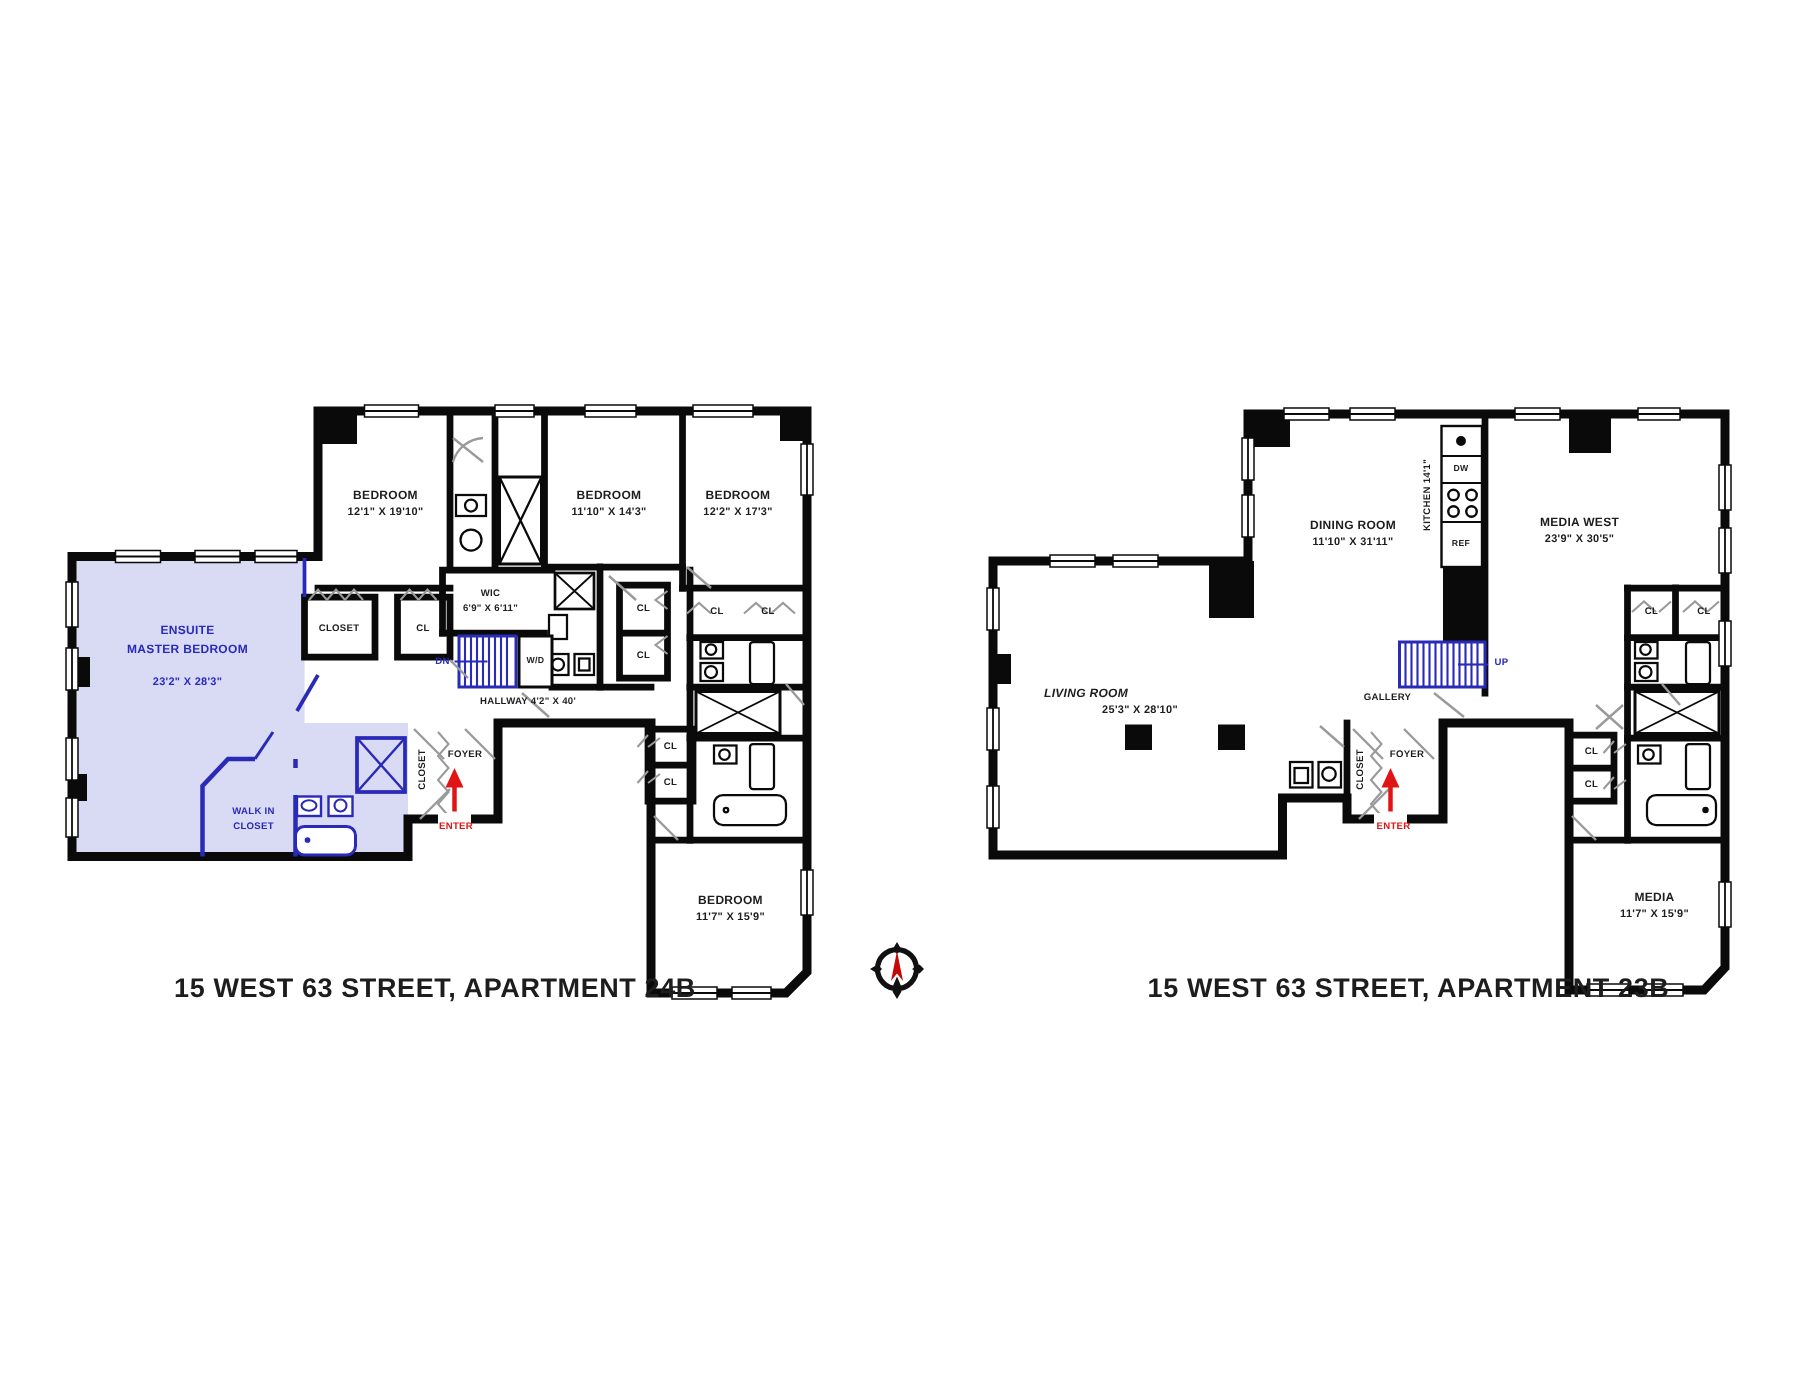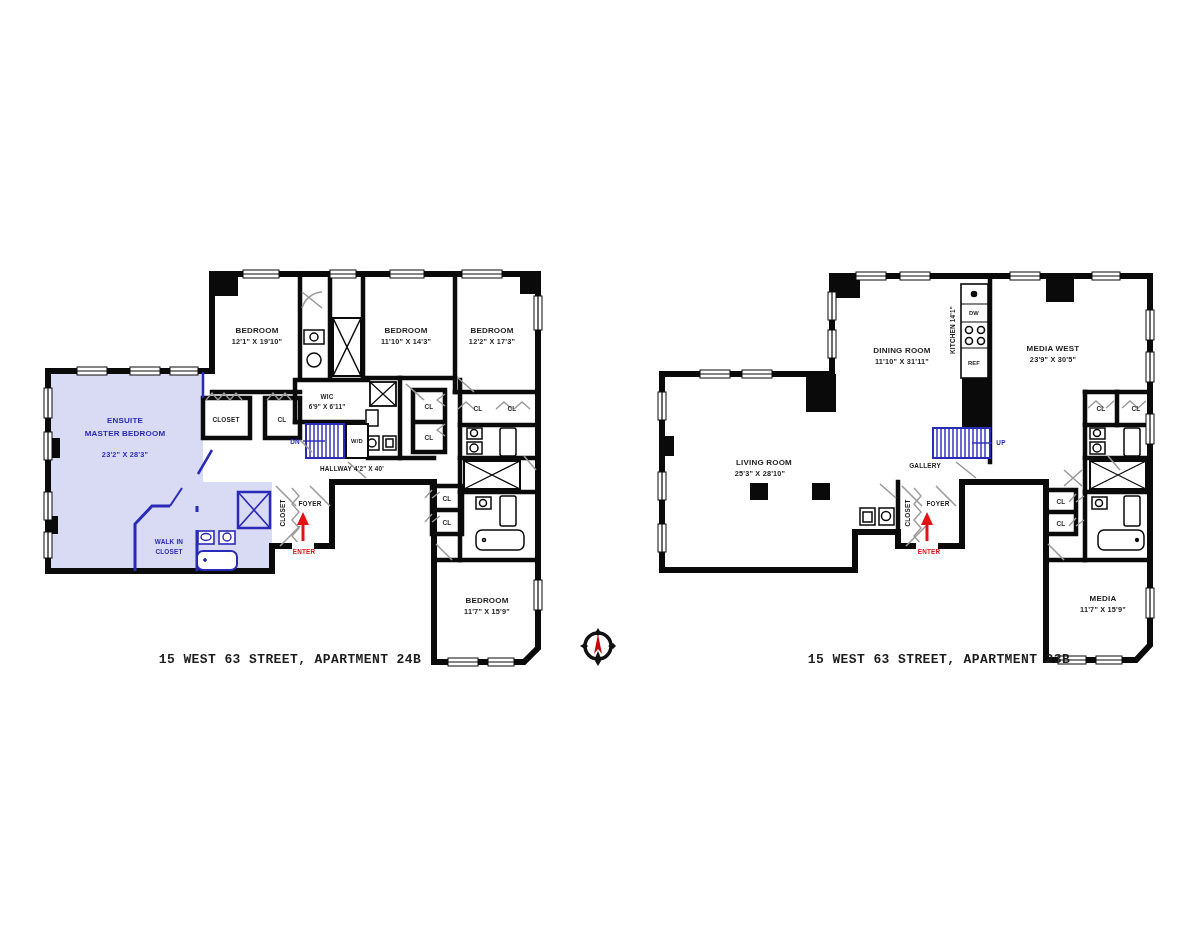--- a/index.html
+++ b/index.html
@@ -7,21 +7,21 @@
           font-family:"Liberation Sans",sans-serif;}
   svg{position:absolute;overflow:visible;}
   .lbl{position:absolute;transform:translate(-50%,-50%);font:bold 8px "Liberation Sans",sans-serif;
        color:#1d1d1d;white-space:nowrap;letter-spacing:.2px;text-align:center;}
   .dims{font-size:7.3px;}
   .sm{font-size:6.4px;}
   .xs{font-size:5.8px;}
   .blue{color:#2a2ab8;}
   .red{color:#e01414;}
   .vert{transform:translate(-50%,-50%) rotate(-90deg);}
-  .title{font-size:13px;letter-spacing:.4px;font-family:Liberation Mono, monospace;}
+  .title{font-size:18px;letter-spacing:.4px;}
 </style>
 </head>
 <body>
 
 <div id="canvas">
 
   <svg style="left:35px;top:258px;" width="520" height="420" viewBox="35 258 520 420">
 
     <rect x="212" y="274" width="326" height="208" fill="#ffffff"></rect>
     <rect x="460" y="380" width="78" height="182" fill="#ffffff"></rect>
@@ -358,21 +358,21 @@
   <div class="lbl" style="left:902px;top:350px;">DINING ROOM</div>
   <div class="lbl dims" style="left:902px;top:361px;">11'10" X 31'11"</div>
 
   <div class="lbl sm vert" style="left:952px;top:330px;">KITCHEN  14'1"</div>
   <div class="lbl xs" style="left:974px;top:313px;">DW</div>
   <div class="lbl xs" style="left:974px;top:363px;">REF</div>
 
   <div class="lbl" style="left:1053px;top:348px;">MEDIA WEST</div>
   <div class="lbl dims" style="left:1053px;top:359px;">23'9" X 30'5"</div>
 
-  <div class="lbl" style="left:764px;top:462px;">LIVING ROOM</div>
+  <div class="lbl" style="left:724px;top:462px;font-style:italic;">LIVING ROOM</div>
   <div class="lbl dims" style="left:760px;top:473px;">25'3" X 28'10"</div>
 
   <div class="lbl sm" style="left:925px;top:465px;">GALLERY</div>
   <div class="lbl sm blue" style="left:1001px;top:442px;">UP</div>
 
   <div class="lbl sm" style="left:1101px;top:408px;">CL</div>
   <div class="lbl sm" style="left:1136px;top:408px;">CL</div>
   <div class="lbl sm" style="left:1061px;top:501px;">CL</div>
   <div class="lbl sm" style="left:1061px;top:523px;">CL</div>
 

